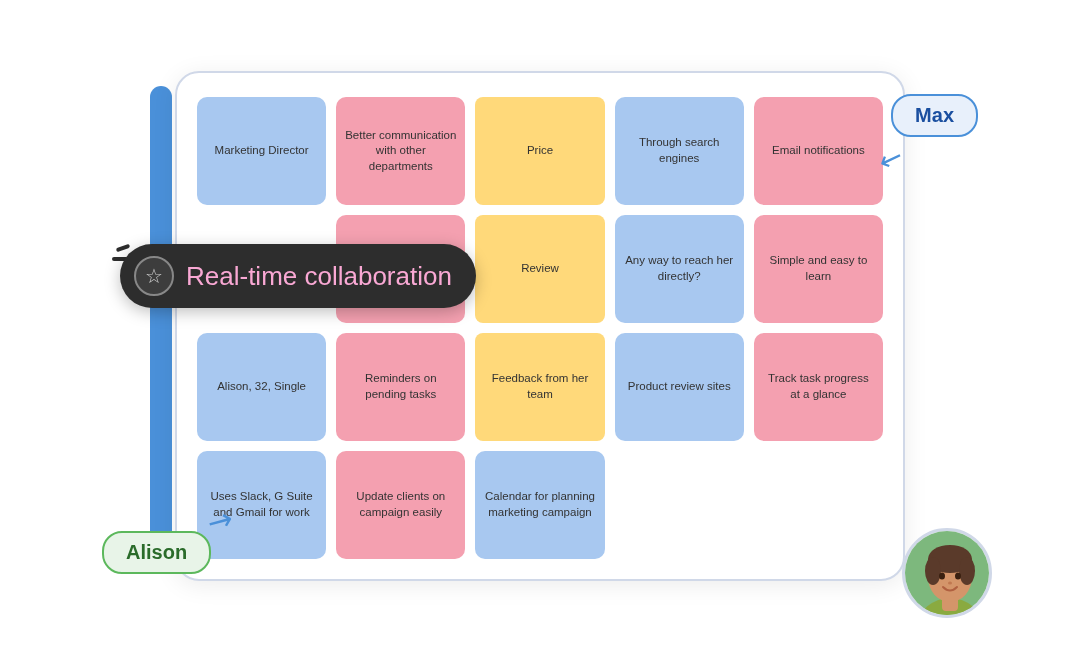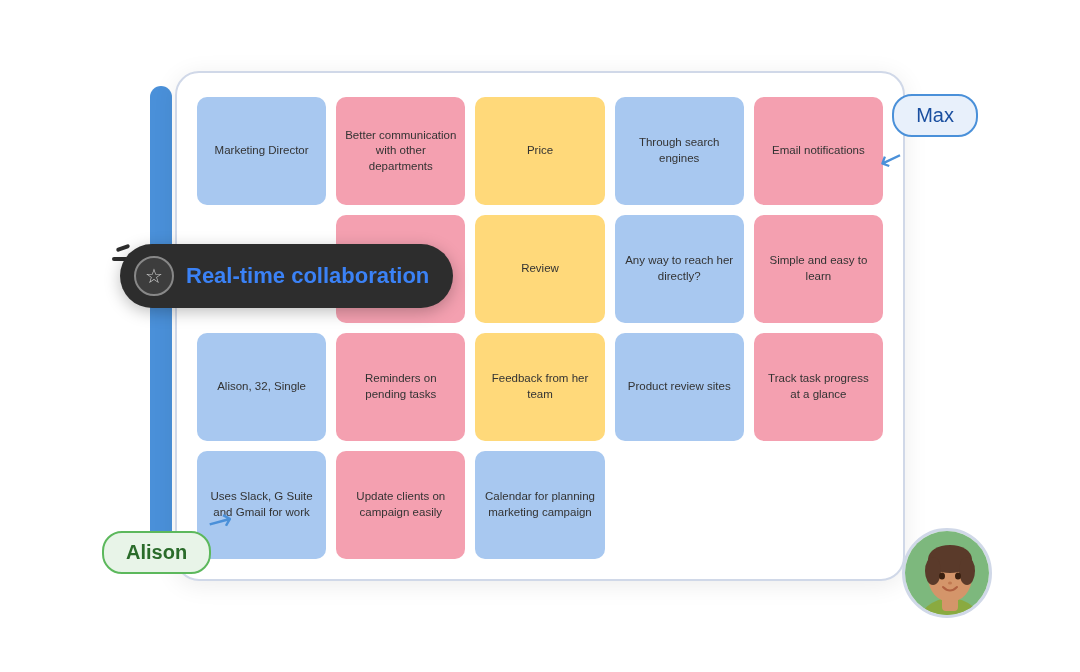--- a/index.html
+++ b/index.html
@@ -66,21 +66,21 @@
       justify-content: center;
       text-align: center;
       font-size: 11.5px;
       line-height: 1.35;
       color: #333;
       font-weight: 400;
     }
 
     .note.blue { background: #a8c8f0; }
     .note.pink { background: #f4a0b0; text-align: center; }
-    .note.yellow { background: #ffd97a; }
+    .note.yellow { background: #ffd97a; border-radius: 8px; }
     .note.empty { background: transparent; border: none; }
 
     
     .collab-badge {
       position: absolute;
       left: 60px;
       top: 218px;
       z-index: 10;
       background: #2d2d2d;
       border-radius: 40px;
@@ -99,23 +99,23 @@
       border: 2px solid #888;
       display: flex;
       align-items: center;
       justify-content: center;
       font-size: 20px;
       color: #ccc;
       flex-shrink: 0;
     }
 
     .collab-badge .badge-text {
-      font-size: 22px;
-      font-weight: 700;
-      color: #3b82f6;
+      font-size: 26px;
+      font-weight: 400;
+      color: #f9a8d4;
       white-space: nowrap;
     }
 
     
     .alison-label {
       position: absolute;
       left: 42px;
       bottom: 72px;
       z-index: 10;
       background: #e8f4e8;
@@ -131,21 +131,21 @@
     .max-label {
       position: absolute;
       right: 42px;
       top: 68px;
       z-index: 10;
       background: #e8f0fb;
       border: 2.5px solid #4a90d9;
       border-radius: 20px;
       padding: 8px 22px;
       font-size: 20px;
-      font-weight: 400;
+      font-weight: 700;
       color: #1a4fa0;
     }
 
     
     .avatar {
       position: absolute;
       right: 28px;
       bottom: 28px;
       width: 90px;
       height: 90px;

